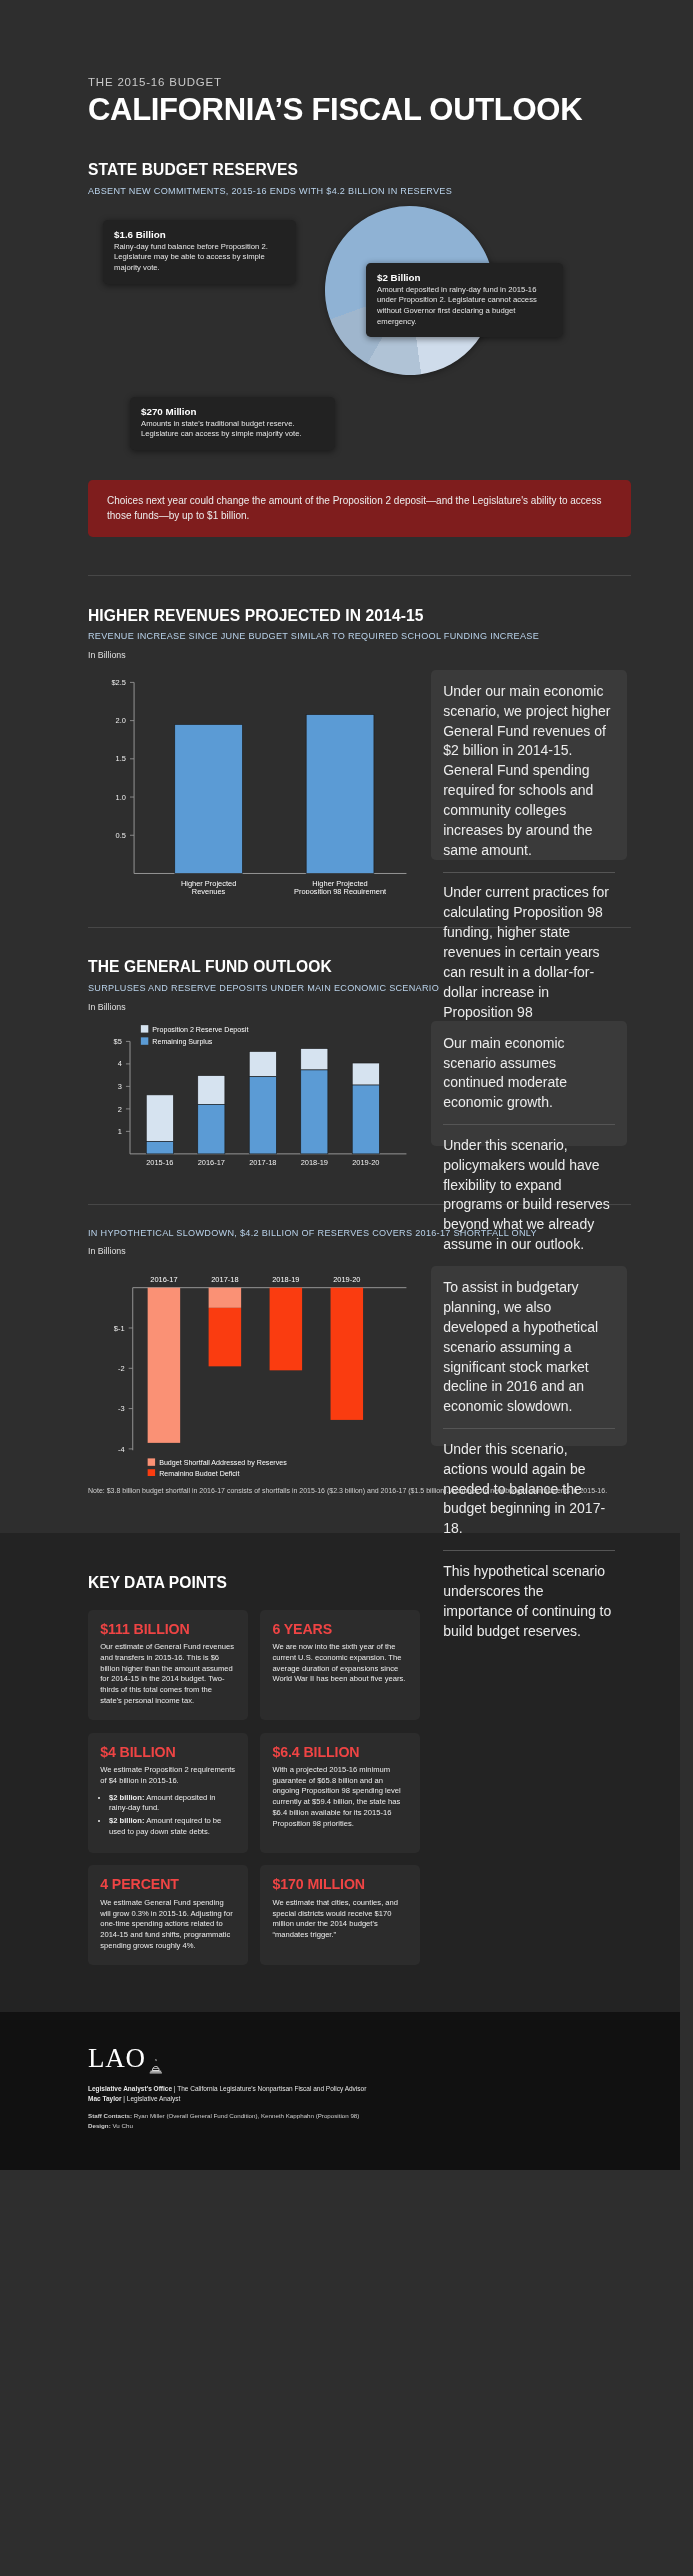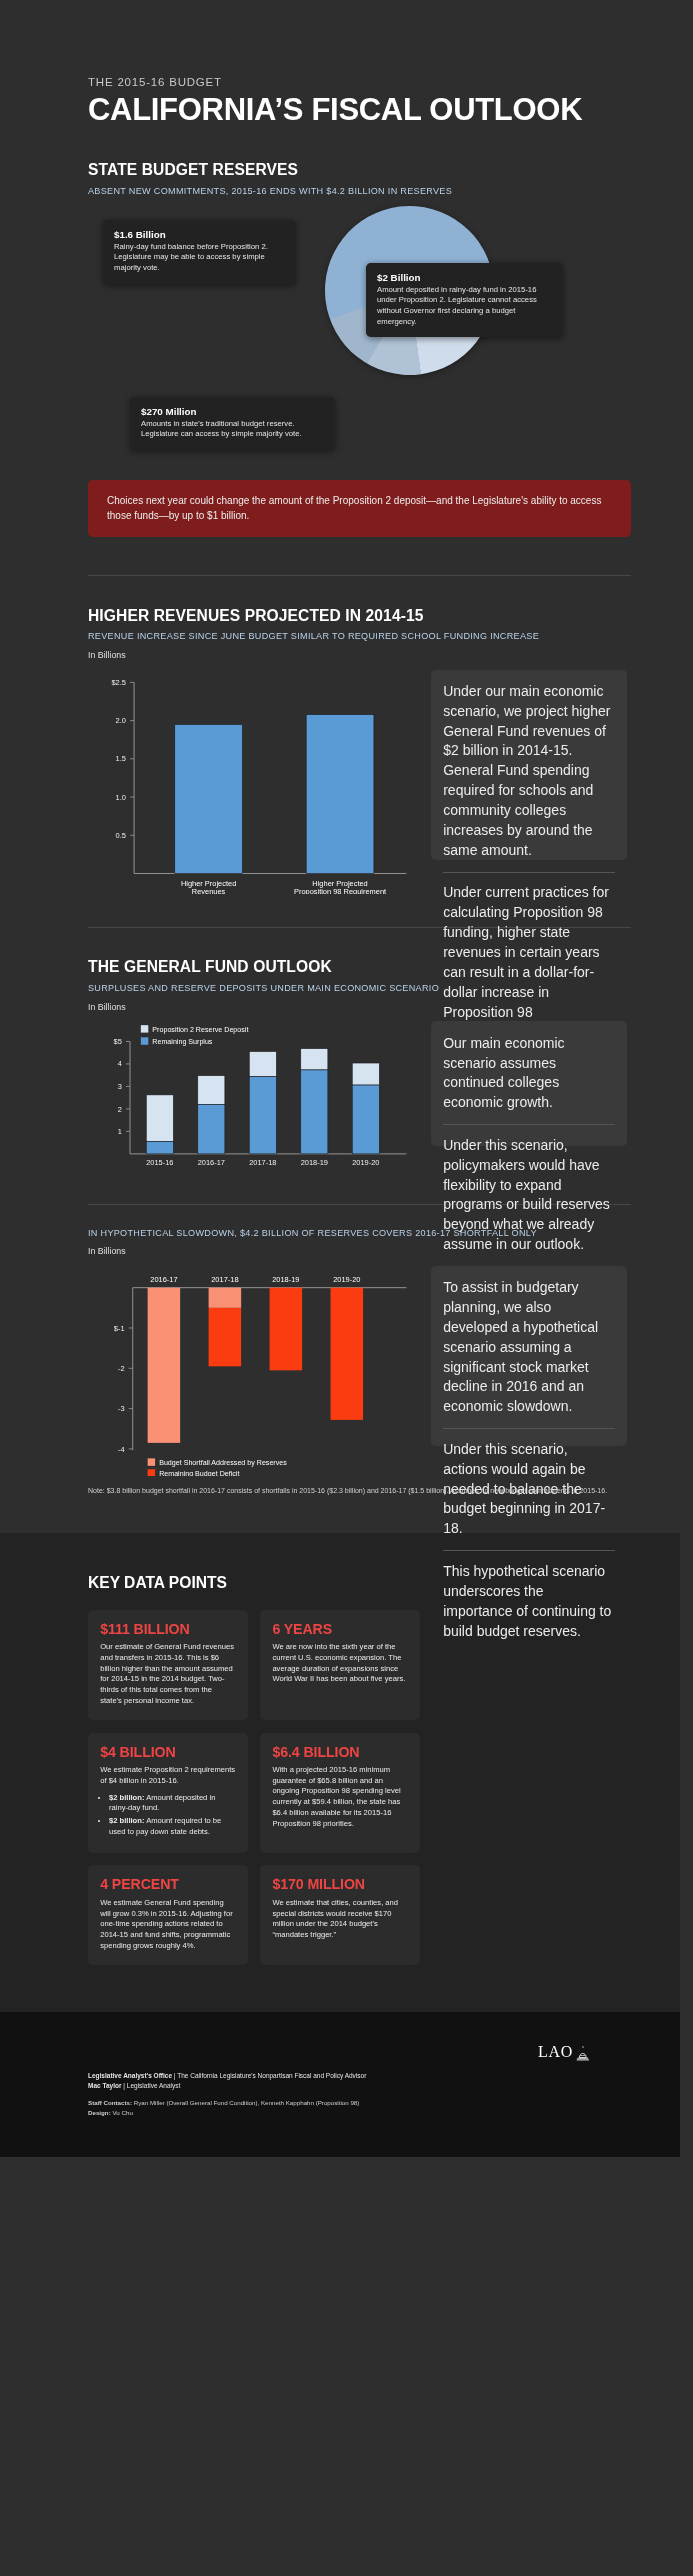--- a/index.html
+++ b/index.html
@@ -99,22 +99,22 @@
     font-size:14.2px;font-weight:bold;color:#ef4444;margin-bottom:5.4px;letter-spacing:-0.1px;
   }
   .kcard .k-txt{font-size:7.6px;line-height:1.42;color:#ededed;}
   .kcard ul{margin:6.1px 0 0 0;padding-left:8.8px;}
   .kcard li{font-size:7.6px;line-height:1.42;color:#ededed;margin-bottom:2px;}
   .kcard li b{font-weight:bold;}
 
   
   .footer{background:#111111;padding:31px 88px 39px 88px;}
   .lao-logo{
-    font-family:"Liberation Serif",serif;font-size:16px;letter-spacing:0.7px;color:#fff;
-    display:flex;align-items:flex-end;gap:1.4px;margin-bottom:9.5px;justify-content:flex-end;
+    font-family:"Liberation Serif",serif;font-size:27px;letter-spacing:0.7px;color:#fff;
+    display:flex;align-items:flex-end;gap:1.4px;margin-bottom:9.5px;
   }
   .f-line{font-size:6.5px;line-height:1.55;color:#e6e6e6;}
   .f-line b{font-weight:bold;}
   .f-block2{margin-top:7.5px;font-size:6.2px;line-height:1.55;color:#cfcfcf;}
 </style>
 </head>
 <body>
 
 <div class="page">
 
@@ -254,21 +254,21 @@
 
           <text class="axis-label" x="106" y="212" text-anchor="middle">2015-16</text>
           <text class="axis-label" x="182" y="212" text-anchor="middle">2016-17</text>
           <text class="axis-label" x="258" y="212" text-anchor="middle">2017-18</text>
           <text class="axis-label" x="334" y="212" text-anchor="middle">2018-19</text>
           <text class="axis-label" x="410" y="212" text-anchor="middle">2019-20</text>
         </svg>
       </div>
 
       <div class="side-panel" style="width:196px;margin-left:11px;height:125px;box-sizing:border-box;">
-        <p>Our main economic scenario assumes continued colleges economic growth.</p>
+        <p>Our main economic scenario assumes continued moderate economic growth.</p>
         <div class="rule"></div>
         <p>Under this scenario, policymakers would have flexibility to expand programs or build reserves beyond what we already assume in our outlook.</p>
       </div>
     </div>
   </div>
 
   <div class="divider" style="margin-top:24.4px;"></div>
 
   <div class="section" style="margin-top:23px;">
     <div class="sec-sub">IN HYPOTHETICAL SLOWDOWN, $4.2 BILLION OF RESERVES COVERS 2016-17 SHORTFALL ONLY</div>

